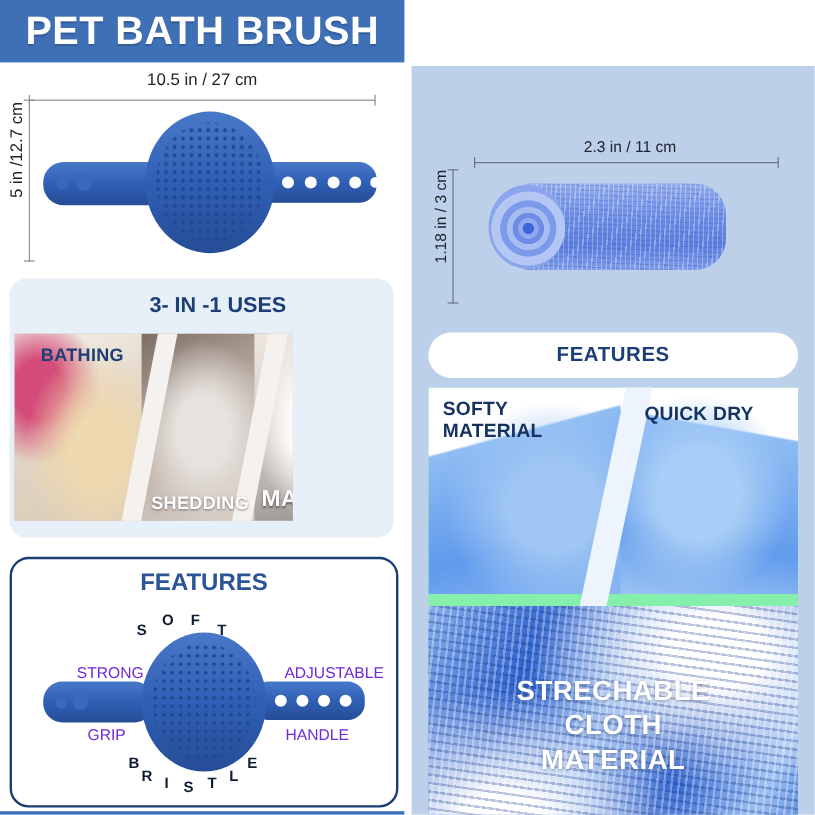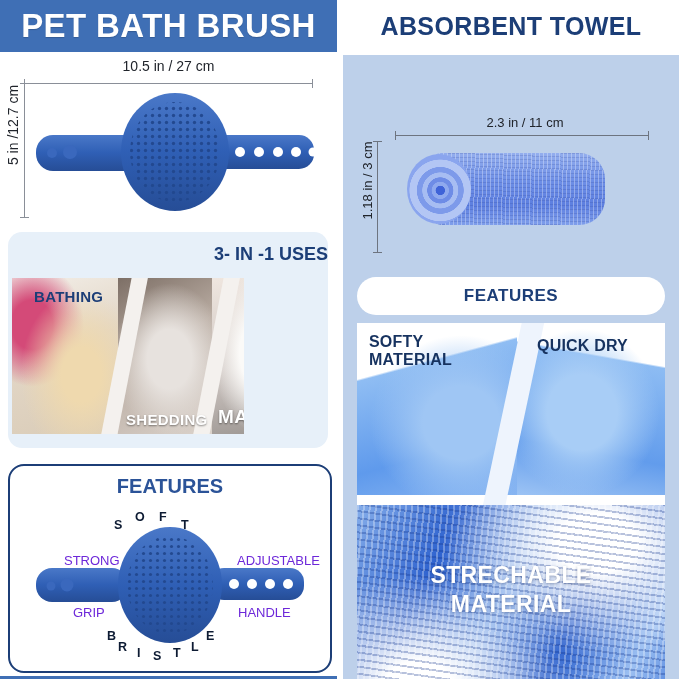--- a/index.html
+++ b/index.html
@@ -32,21 +32,21 @@
   .dim-left-line:before,.dim-left-line:after{content:"";position:absolute;left:-4px;width:9px;height:1px;background:#8a8f98;}
   .dim-left-line:before{top:0;} .dim-left-line:after{bottom:0;}
   .dim-side-label{position:absolute;left:-47px;top:62px;width:120px;text-align:center;color:#20242b;font-size:14px;
     transform:rotate(-90deg);}
 
   
   .brush{position:absolute;}
 
   
   .uses-card{position:absolute;left:8px;top:232px;width:320px;height:216px;background:#e7f0f9;border-radius:14px;}
-  .uses-title{position:absolute;left:0;right:0;top:12px;text-align:right;color:#1c3e77;font-size:18px;font-weight:bold;margin-left:27px;}
+  .uses-title{position:absolute;left:0;right:0;top:12px;text-align:center;color:#1c3e77;font-size:18px;font-weight:bold;margin-left:27px;}
   .uses-photos{position:absolute;left:4px;top:46px;width:232px;height:156px;overflow:hidden;background:#cdc6c2;}
   .ph{position:absolute;top:0;height:156px;}
   .ph1{left:0;width:112px;background:
       radial-gradient(ellipse at 62% 62%,#efd9ae 0 20%,rgba(239,217,174,0) 62%),
       radial-gradient(ellipse at 18% 30%,#d44a78 0 16%,rgba(212,74,120,0) 40%),
       linear-gradient(160deg,#f3efe9 0%,#e2d6c6 45%,#d9cbb6 100%);}
   .ph2{left:106px;width:112px;background:
       radial-gradient(ellipse at 46% 52%,#e7e2de 0 26%,rgba(231,226,222,0) 66%),
       linear-gradient(150deg,#7d6f66 0%,#b9aca2 42%,#ded6cf 100%);}
   .ph3{left:200px;width:92px;background:
@@ -87,21 +87,21 @@
   .roll-end{position:absolute;left:0;top:1px;width:64px;height:70px;border-radius:50%;
     background:radial-gradient(circle at 52% 52%,#3f63d8 0 9%,#8fa9ee 10% 17%,#6e8ce6 18% 26%,
       #a7bdf2 27% 36%,#7d9aea 37% 47%,#b3c6f4 48% 62%,#8aa5ee 63% 78%,#c3d2f7 79% 100%);}
 
   
   .pill{position:absolute;left:14px;top:222px;width:308px;height:38px;background:#ffffff;border-radius:19px;
     display:flex;align-items:center;justify-content:center;}
   .pill span{color:#1c3e77;font-size:17px;font-weight:bold;letter-spacing:.5px;}
 
   
-  .duo{position:absolute;left:14px;top:268px;width:308px;height:184px;background:#ffffff;overflow:hidden;}
+  .duo{position:absolute;left:14px;top:268px;width:308px;height:184px;background:#86efac;overflow:hidden;}
   .duo-a{position:absolute;left:0;top:0;width:168px;height:172px;background:
       radial-gradient(ellipse at 62% 58%,#9fc6f4 0 26%,rgba(159,198,244,0) 62%),
       linear-gradient(165deg,#ffffff 0%,#ffffff 26%,#8fbdf3 27%,#5f9aec 70%,#89b6f2 100%);}
   .duo-b{position:absolute;left:160px;top:0;width:148px;height:172px;background:
       radial-gradient(ellipse at 44% 52%,#a8cdf6 0 30%,rgba(168,205,246,0) 66%),
       linear-gradient(190deg,#ffffff 0%,#ffffff 22%,#8dbcf3 23%,#629cec 72%,#9cc3f4 100%);}
   .duo-slash{position:absolute;left:146px;top:-16px;width:22px;height:210px;background:#eef4fd;transform:rotate(12deg);}
   .duo-lbl{position:absolute;color:#16325f;font-size:16px;font-weight:bold;line-height:1.12;letter-spacing:.2px;}
   .duo-l1{left:12px;top:10px;}
   .duo-l2{left:180px;top:14px;}
@@ -219,23 +219,20 @@
       <div class="sidelbl" style="left:63px;top:139px;">GRIP</div>
       <div class="sidelbl" style="left:227px;top:87px;">ADJUSTABLE</div>
       <div class="sidelbl" style="left:228px;top:139px;">HANDLE</div>
     </div>
 
     <div class="btm-rule"></div>
   </div>
 
   <div class="col col-right">
 
-    <div class="hdr hdr-right">
-      <div class="htxt">ABSORBENT TOWEL</div>
-    </div>
 
     <div class="right-body">
 
       <div>
         <div class="tdim-top-label">2.3 in / 11 cm</div>
         <div class="tdim-top-line"></div>
         <div class="tdim-left-line"></div>
         <div class="tdim-side-label">1.18 in / 3 cm</div>
 
         <div class="roll">
@@ -257,20 +254,21 @@
         <div class="duo-lbl duo-l1">
           <div>SOFTY</div>
           <div>MATERIAL</div>
         </div>
         <div class="duo-lbl duo-l2">QUICK DRY</div>
       </div>
 
       <div class="stretch">
         <div class="stretch-txt">
           <div>STRECHABLE</div>
+          <div>CLOTH</div>
           <div>MATERIAL</div>
         </div>
       </div>
 
     </div>
   </div>
 
 </div>
 
 </body></html>

